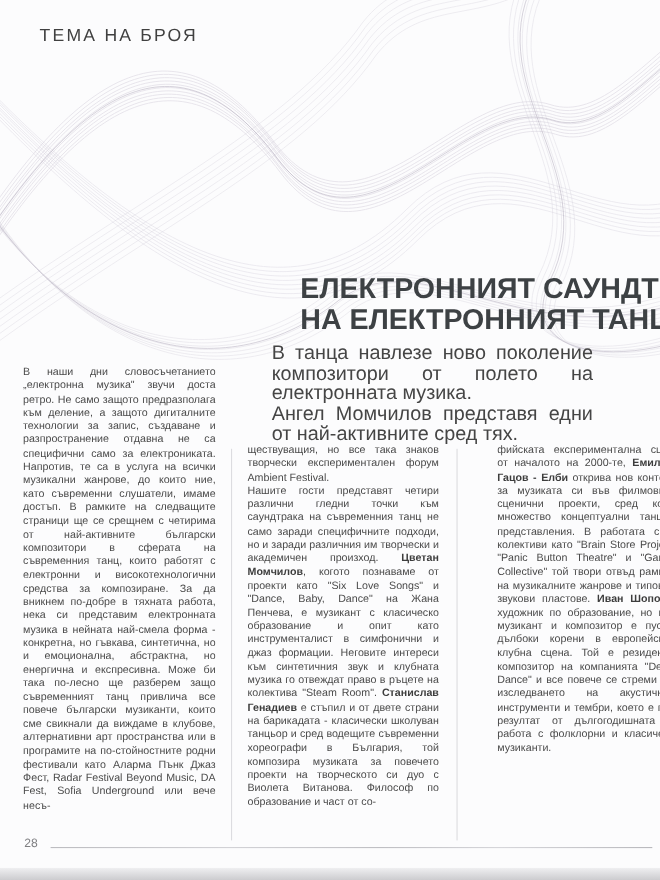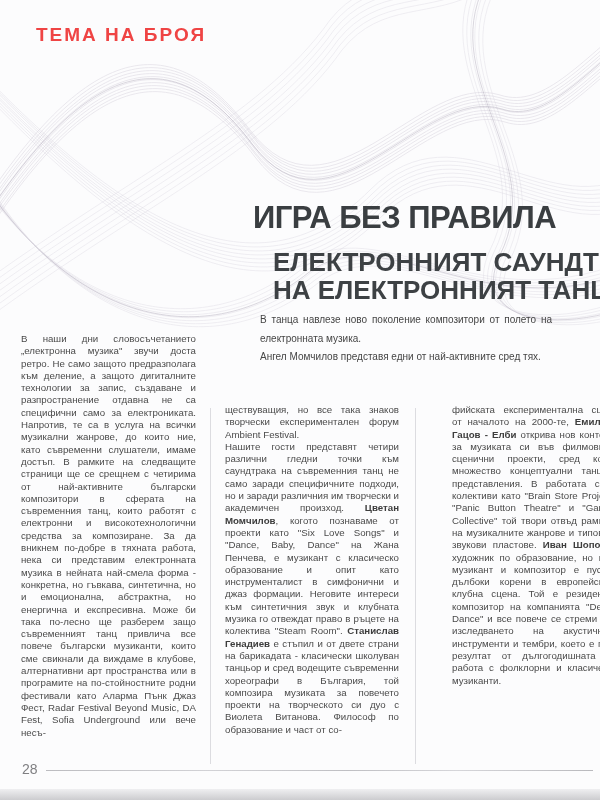--- a/index.html
+++ b/index.html
@@ -8,55 +8,55 @@
     background:#f6f6f7;
     font-family:"Liberation Sans","DejaVu Sans",sans-serif;
   }
   .page{
     position:relative;width:600px;height:800px;
     background:#fcfcfd;overflow:hidden;
   }
   .waves{position:absolute;left:0;top:0;pointer-events:none;}
   .kicker{
     position:absolute;left:36px;top:24px;
-    font-size:19px;font-weight:bold;letter-spacing:2px;
-    color:#ef4444;
+    font-size:16px;font-weight:normal;letter-spacing:2px;
+    color:#404040;
   }
   .title{
     position:absolute;left:253px;top:202px;width:340px;
     font-size:31px;font-weight:bold;letter-spacing:-0.5px;
     color:#3a3e41;line-height:1.05;
   }
   .subtitle{
     position:absolute;left:253px;top:248px;width:320px;
     font-size:26px;font-weight:bold;color:#3d4144;line-height:28px;margin-left:20px;
   }
   .subtitle div{white-space:nowrap;}
   .lede{
-    position:absolute;left:260px;top:311px;width:292px;
-    font-size:10px;line-height:18.6px;color:#454545;
+    position:absolute;left:247px;top:311px;width:292px;
+    font-size:18px;line-height:18.6px;color:#454545;
     text-align:justify;
   }
   .lede p{margin:0;}
   .col{
     position:absolute;
     font-size:9.7px;line-height:12.3px;color:#4a4a4a;
     text-align:justify;overflow:hidden;
   }
   .col p{margin:0;}
   .col .b{font-weight:bold;color:#3d3d3d;}
   .col1{left:21px;top:333px;width:175px;height:452px;}
   .col2{left:225px;top:404px;width:174px;height:366px;}
   .col3{left:452px;top:404px;width:166px;height:366px;}
   .sep{position:absolute;top:408px;height:356px;width:1px;background:#dcdce0;}
   .sep1{left:210px;}
   .sep2{left:415px;}
   .pagenum{
     position:absolute;left:22px;top:761px;
-    font-size:14px;color:#7f7f82;
+    font-size:11px;color:#7f7f82;
   }
   .footer-rule{
     position:absolute;left:46px;right:7px;top:770px;height:1px;
     background:linear-gradient(to right,#bcbcc0,#d2d2d6 30%,#bfbfc3 55%,#d6d6da 75%,#b9b9bd);
   }
   .scan-bottom{
     position:absolute;left:0;right:0;bottom:0;height:11px;
     background:linear-gradient(to bottom,#efeff1,#cccccf);
   }
 </style>
@@ -123,21 +123,20 @@
     </g>
     <g stroke="#aaa2b4" stroke-width="0.6" fill="none" opacity="0.7">
       <use href="#wA" transform="translate(2,14)"></use>
       <use href="#wC" transform="translate(8,8)"></use>
       <use href="#wD" transform="translate(10,5)"></use>
     </g>
   </svg>
 
   <div class="kicker">ТЕМА НА БРОЯ</div>
 
-  <h1 class="title" style="margin:0;">ИГРА БЕЗ ПРАВИЛА</h1>
 
   <div class="subtitle">
     <div>ЕЛЕКТРОННИЯТ САУНДТРАК</div>
     <div>НА ЕЛЕКТРОННИЯТ ТАНЦ</div>
   </div>
 
   <div class="lede">
       <p><span>В танца навлезе ново поколение композитори от полето на електронната музика.</span></p>
       <p><span class="b">Ангел Момчилов</span><span> представя едни от най-активните сред тях.</span></p>
     </div>

